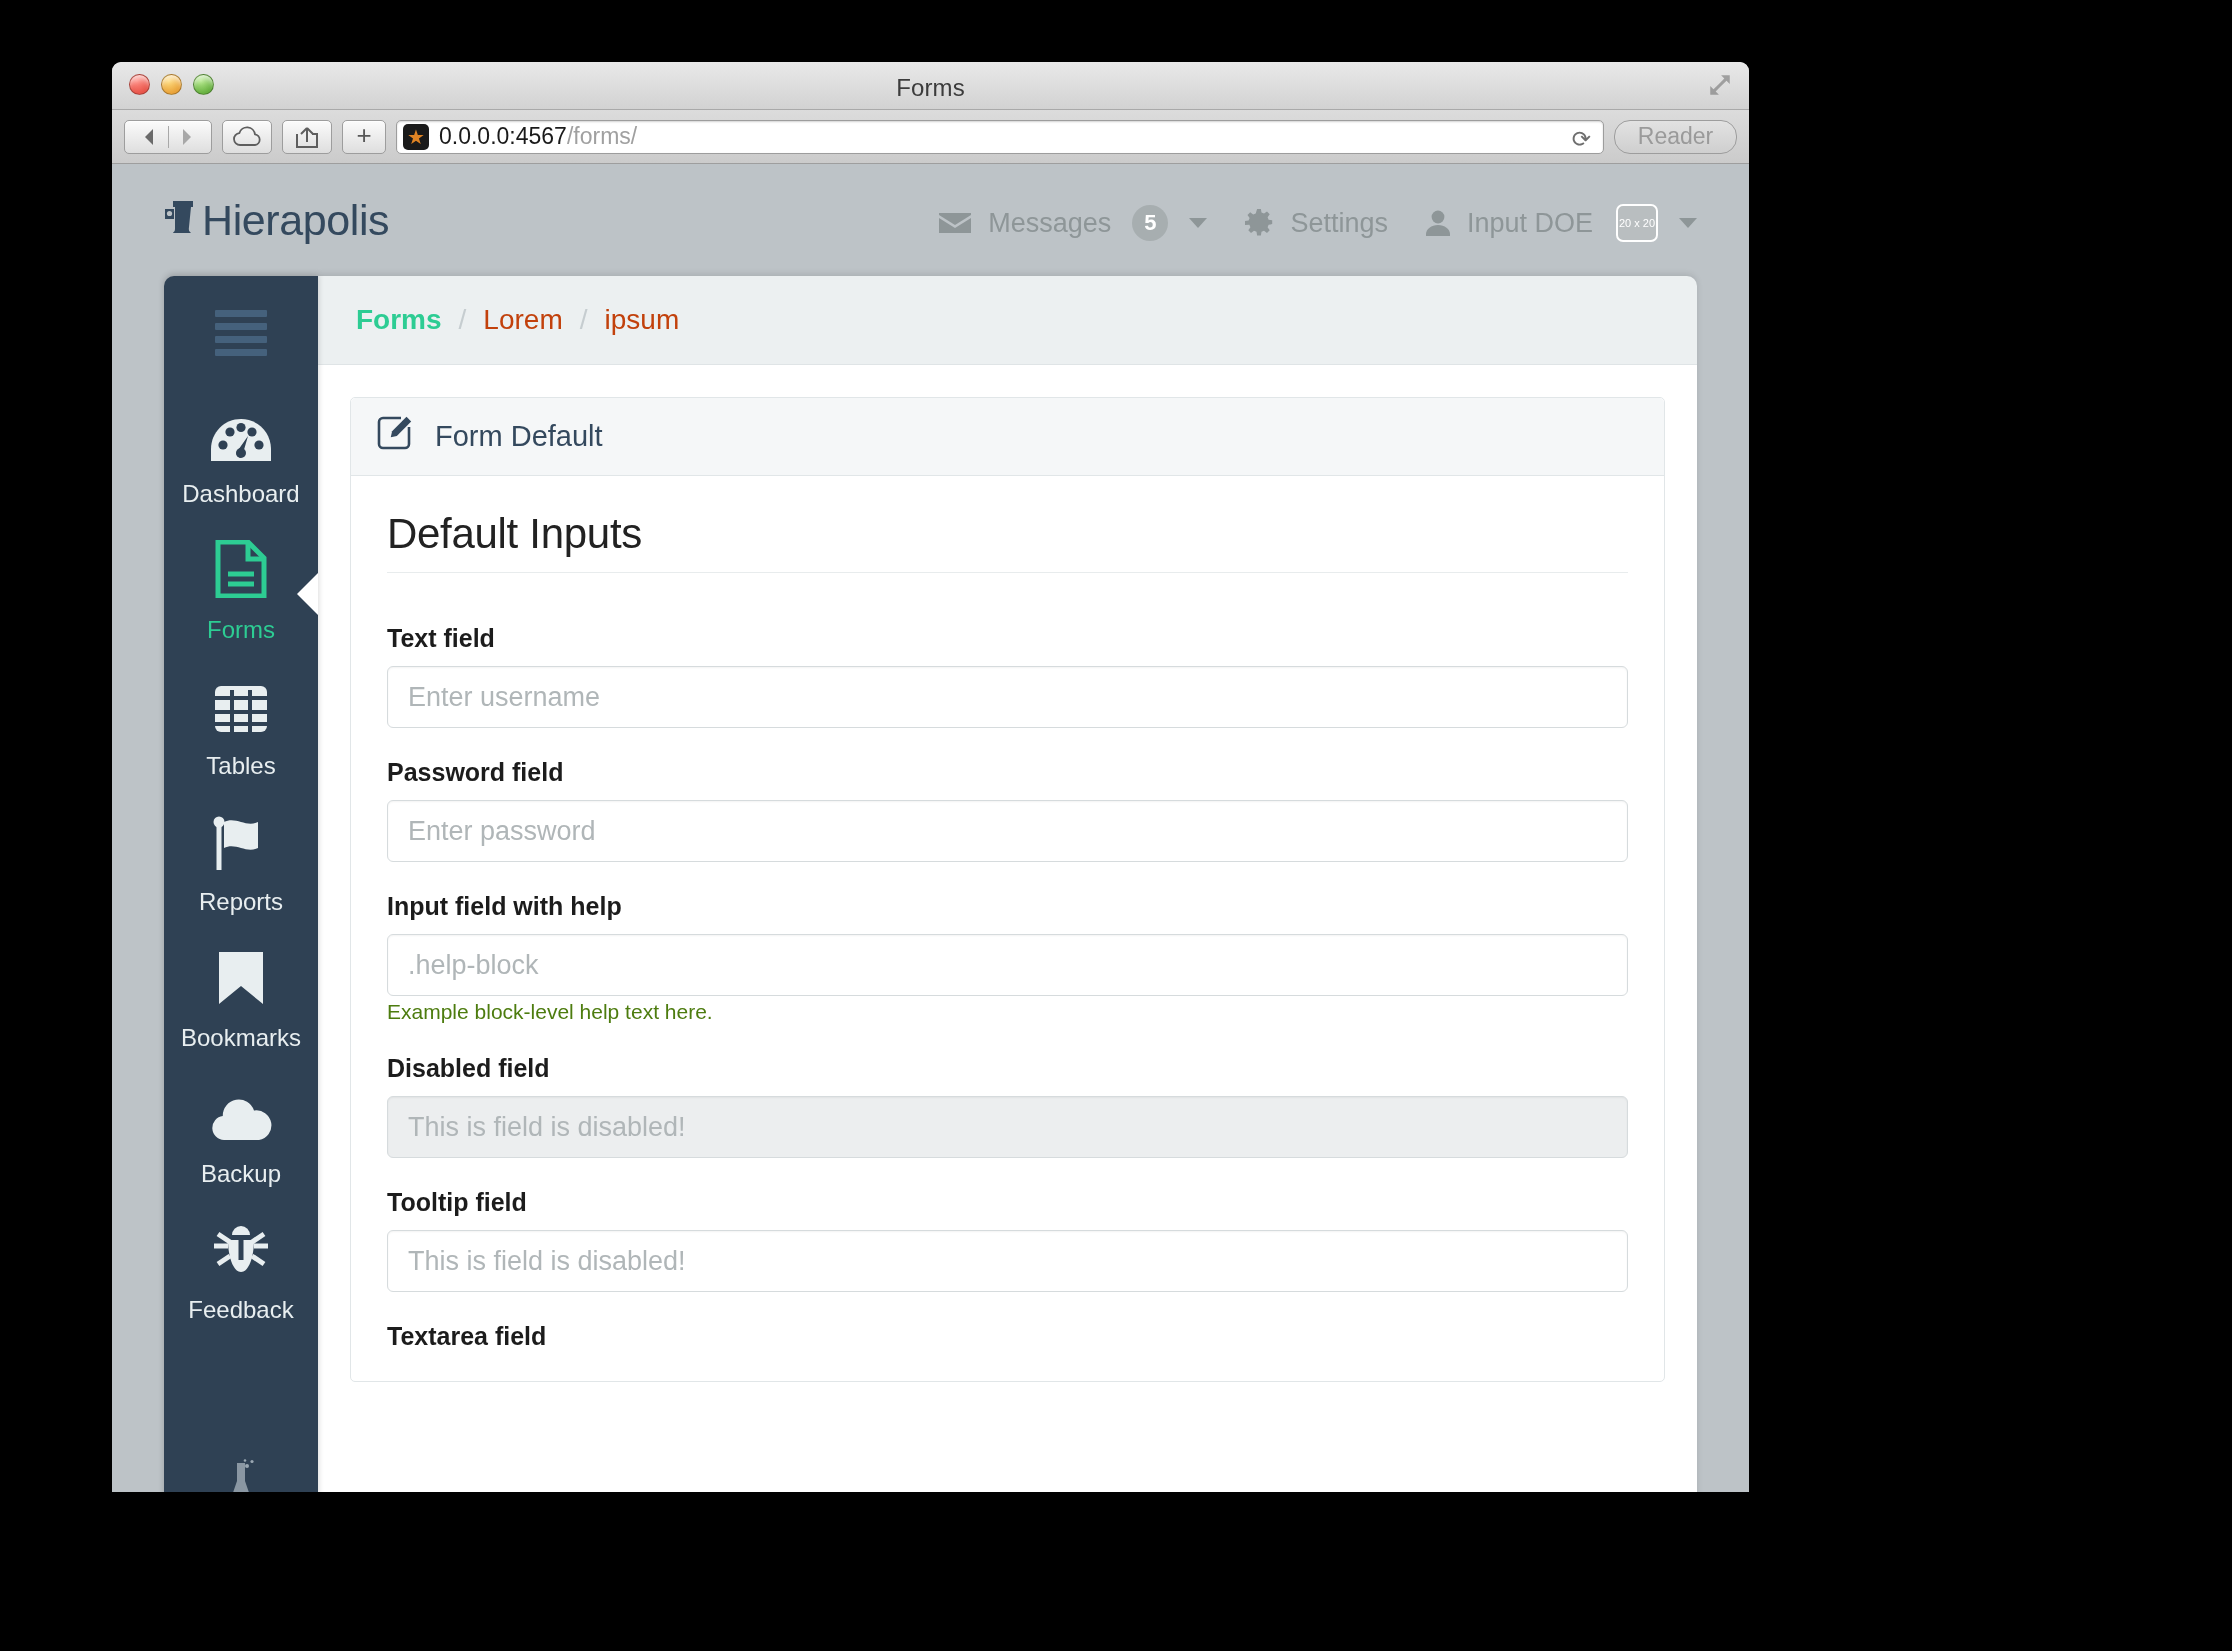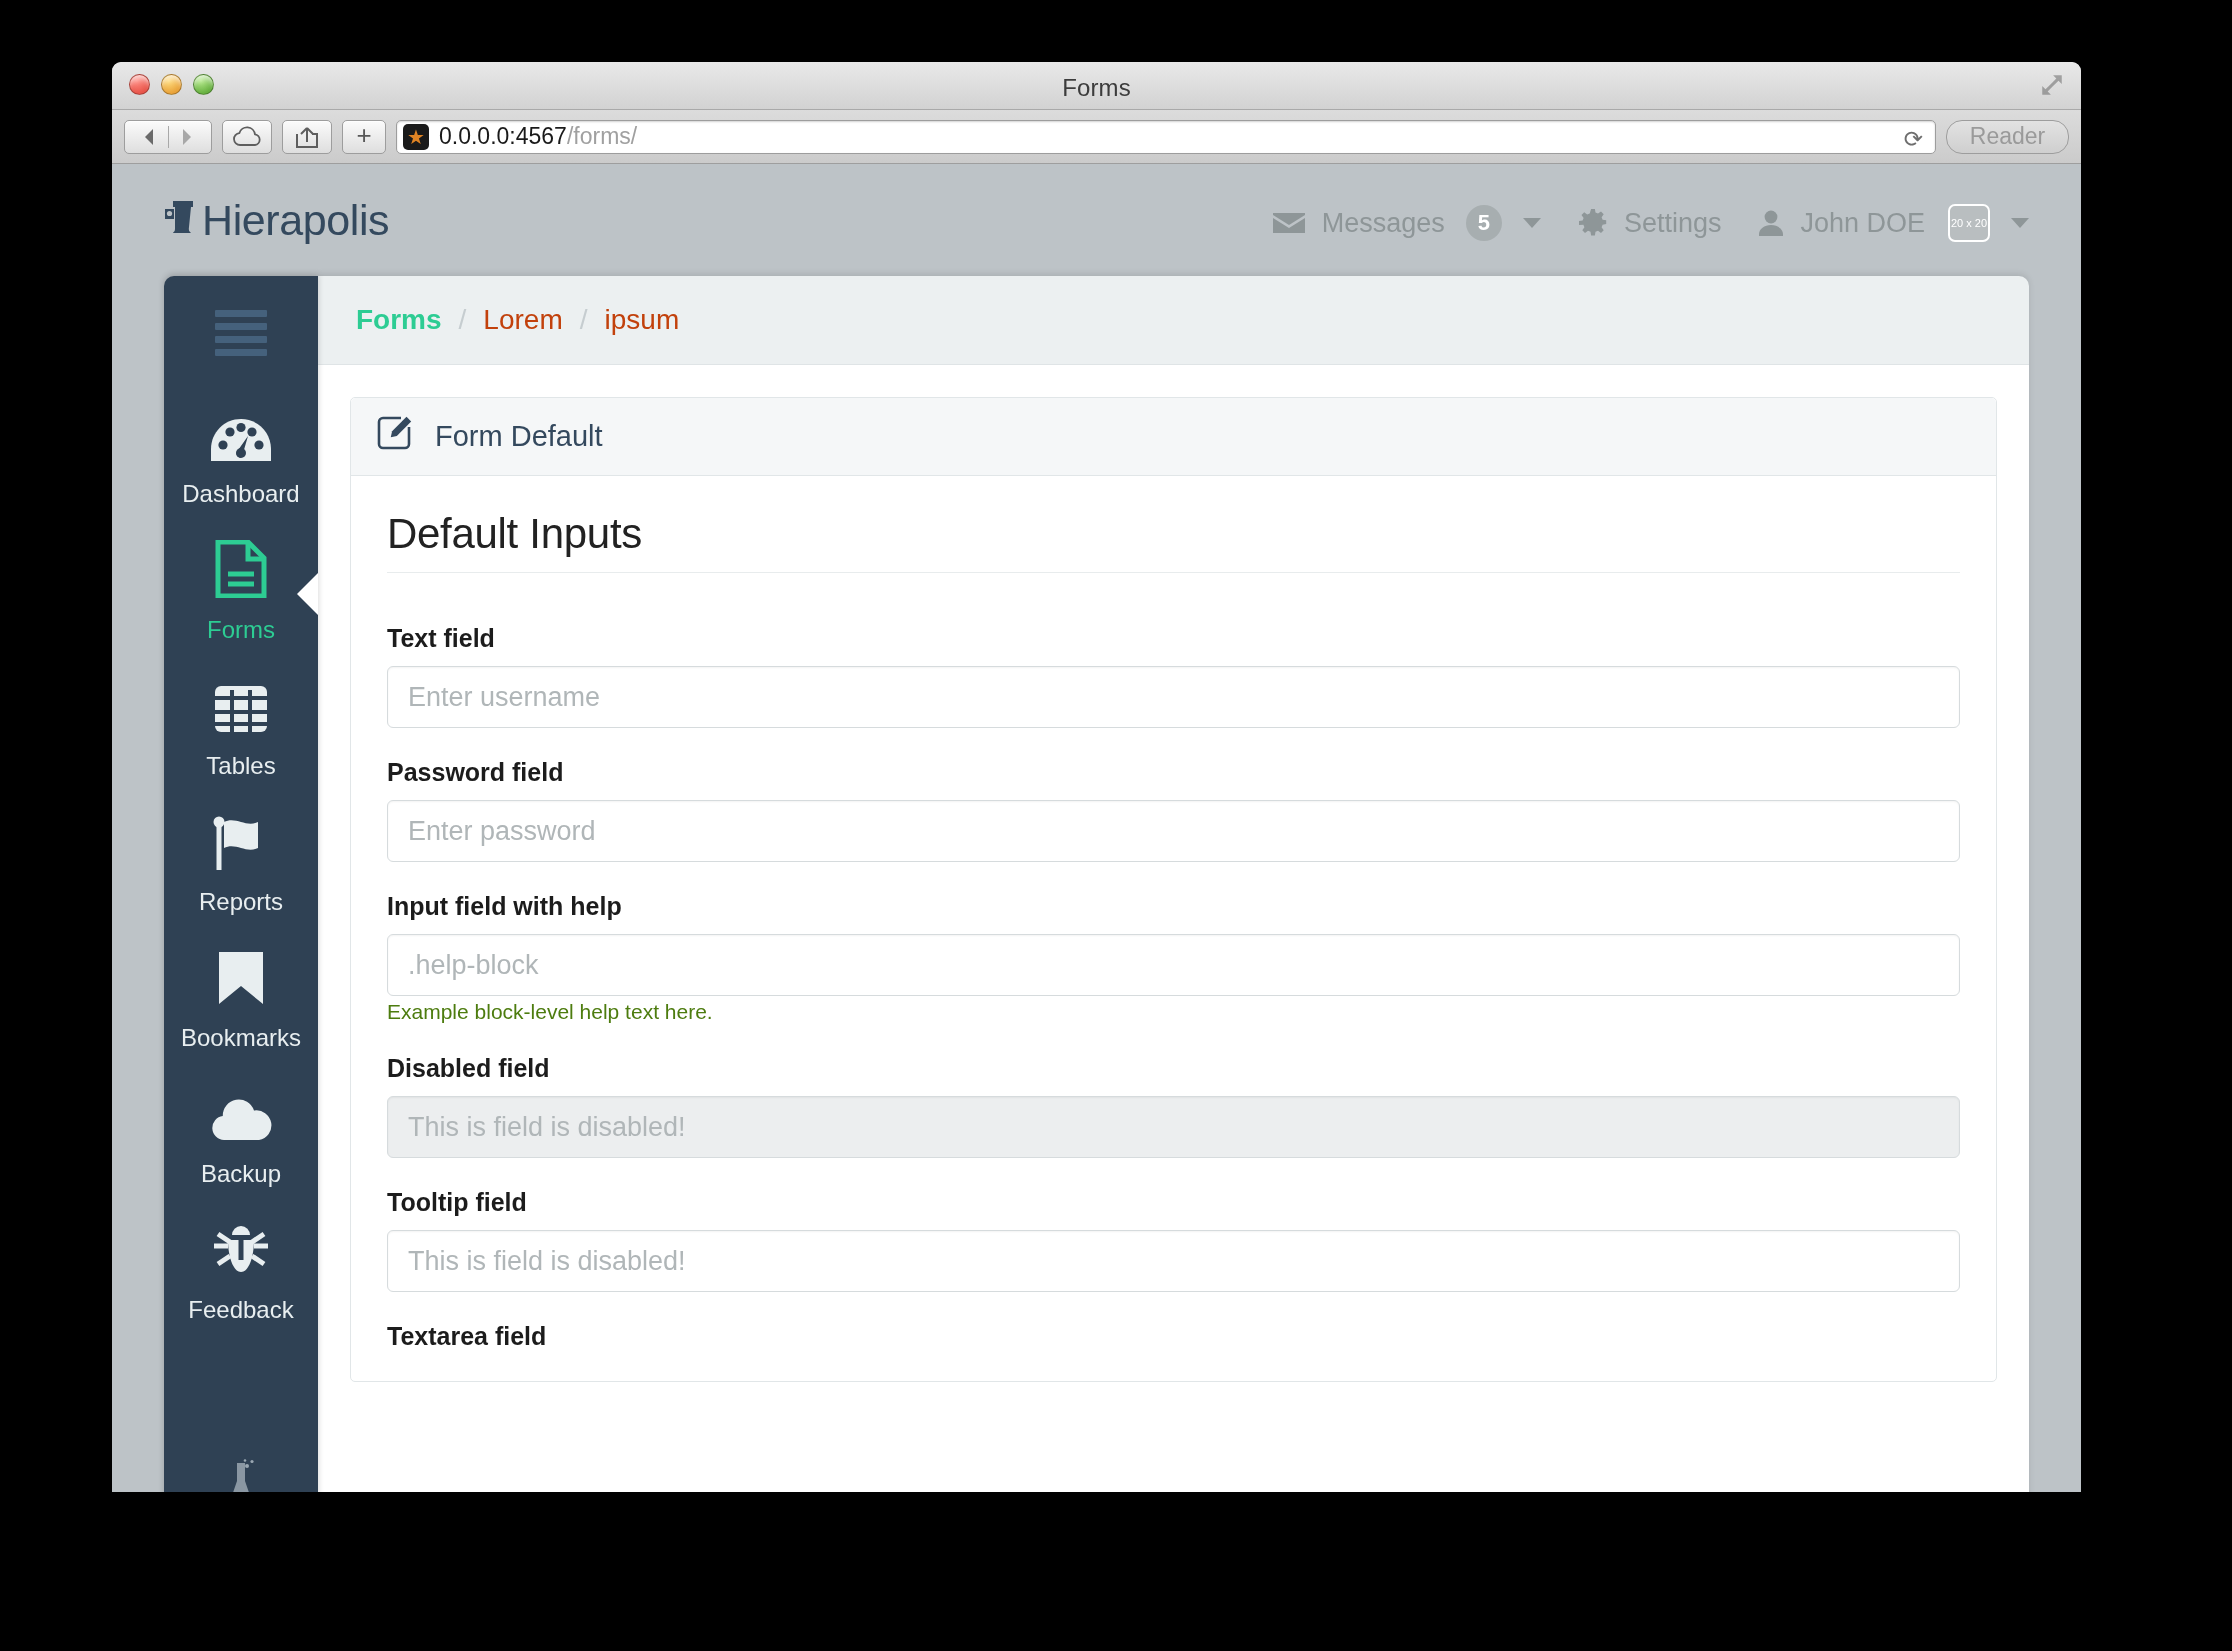--- a/index.html
+++ b/index.html
@@ -7,21 +7,21 @@
     width: 2233px; height: 1652px;
     background: #000;
     font-family: "Liberation Sans", sans-serif;
     overflow: hidden;
   }
 
   
   #browser-window {
     position: absolute;
     left: 112px; top: 62px;
-    width: 1969px; height: 1430px;
+    width: 1637px; height: 1430px;
     border-radius: 9px 9px 0 0;
     background: #d7d7d7;
     box-shadow: 0 0 22px rgba(0,0,0,.55);
     overflow: hidden;
   }
 
   
   #titlebar {
     position: relative;
     height: 48px;
@@ -380,21 +380,21 @@
           <span>Settings</span>
         </div>
 
         <div class="hn-item">
           <span class="hn-icon">
             <svg width="24" height="26" viewBox="0 0 24 26">
                 <circle cx="12" cy="7" r="6.4" fill="#8e9698"></circle>
                 <path d="M12 15c6.6 0 12 4 12 9V26H0v-2c0-5 5.4-9 12-9z" fill="#8e9698"></path>
               </svg>
           </span>
-          <span>John DOE</span>
+          <span>Input DOE</span>
           <span id="avatar">20 x 20</span>
           <span class="caret"></span>
         </div>
       </div>
     </div>
 
     <div id="sidebar">
       <div id="hamburger">
         <span></span>
           <span></span>

